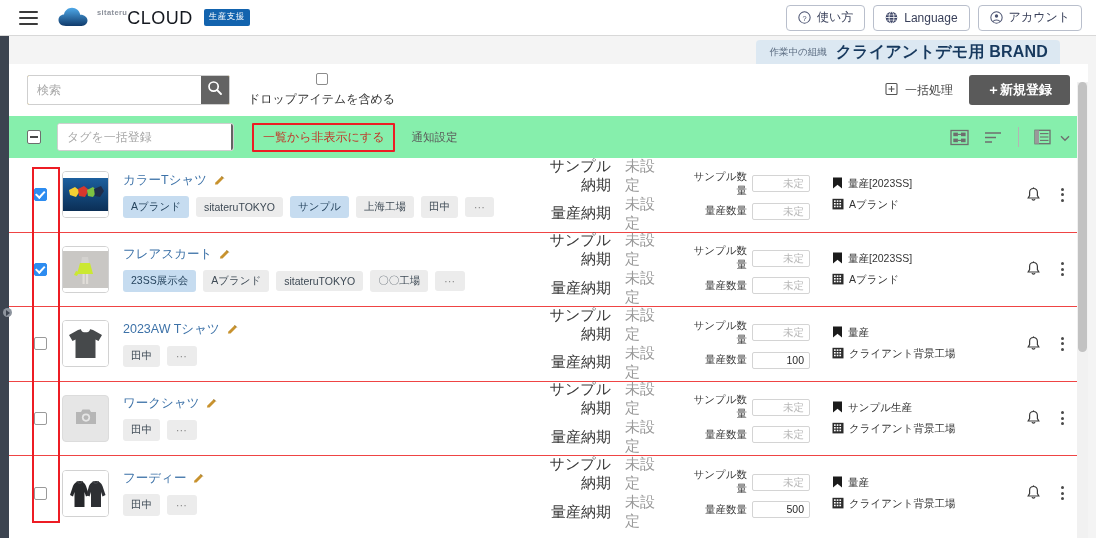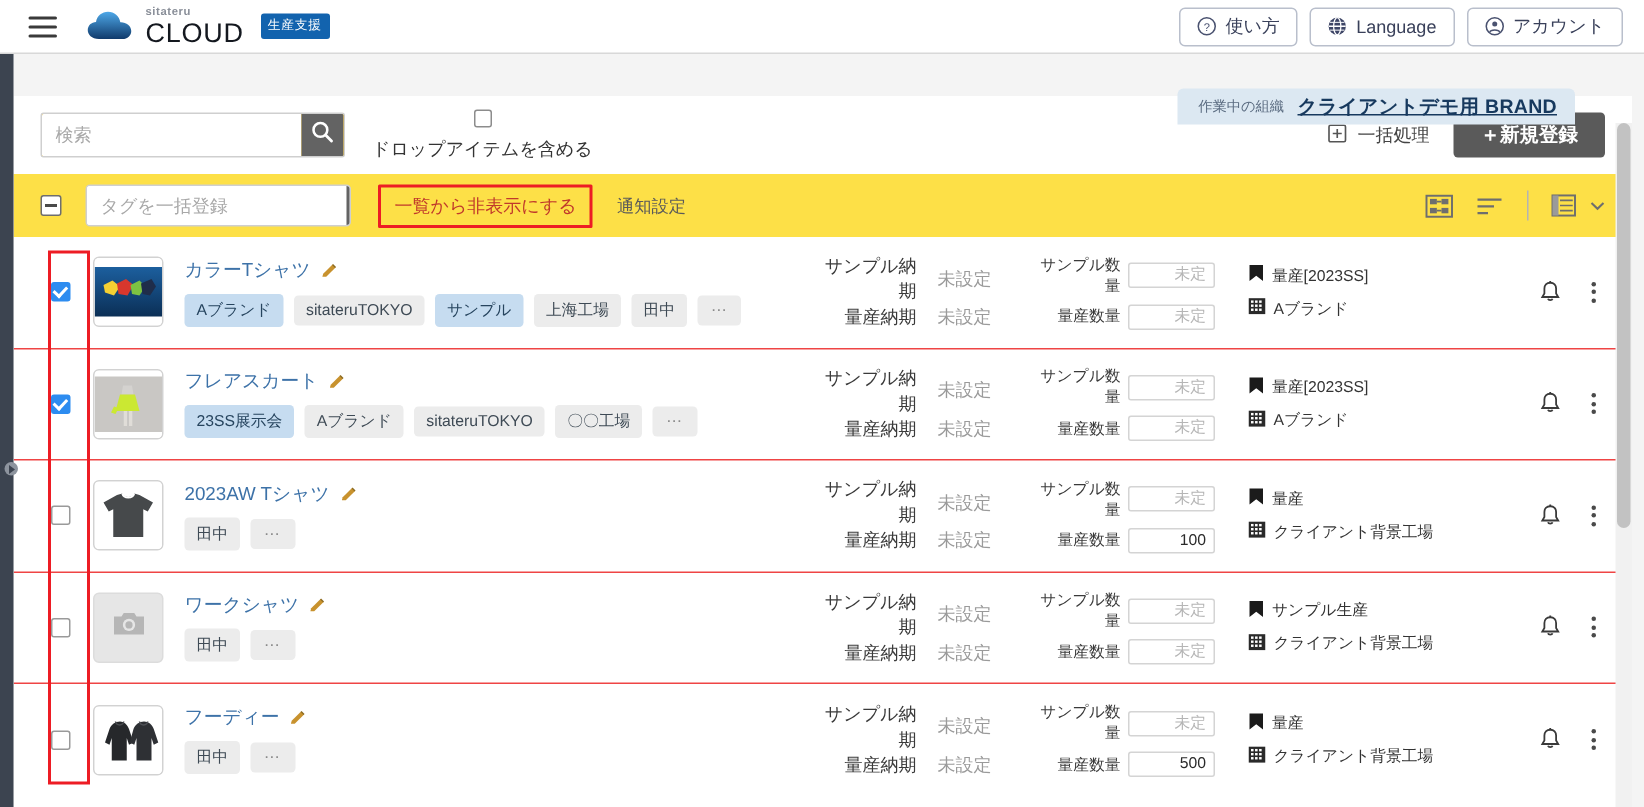--- a/index.html
+++ b/index.html
@@ -15,21 +15,21 @@
   .topbar {
     position: absolute; top: 0; left: 0; width: 1096px; height: 36px;
     background: #ffffff; border-bottom: 1px solid #d8d8d8;
     display: flex; align-items: center;
   }
   .hamburger { width: 40px; display:flex; flex-direction:column; align-items:center; justify-content:center; gap:4px; cursor:pointer; margin-left: 8px;}
   .hamburger i { display:block; width:19px; height:2px; background:#3a3a3a; border-radius:1px;}
   .logo-wrap { display:flex; align-items:center; gap:5px; margin-left: 10px;}
   .cloud-mark { width: 34px; height: 22px; position: relative; }
   .cloud-mark svg { display:block; }
-  .logo-text { display:flex; flex-direction:column; line-height:1; }
+  .logo-text { display:flex; flex-direction:row; line-height:1; }
   .logo-sitateru { font-size: 7.5px; color:#8a8f99; letter-spacing:.4px; margin-bottom:1px; font-weight:600;}
   .logo-cloud { font-size: 18px; color:#14181f; letter-spacing:.5px; font-weight:400; line-height:18px;}
   .logo-badge {
     background:#1263ae; color:#fff; font-size:8.5px; padding:2px 5px 3px;
     border-radius:2px; margin-left:6px; letter-spacing:.5px;
   }
   .topbar-right { margin-left:auto; display:flex; align-items:center; gap:8px; padding-right:14px; }
   .tb-btn {
     display:flex; align-items:center; gap:6px;
     height:26px; padding:0 11px;
@@ -54,27 +54,27 @@
   }
 
   
   .content {
     position:absolute; left:9px; top:36px; width:1079px; height:502px;
     background:#f4f4f4; overflow:hidden;
   }
 
   
   .org-chip {
-    position:absolute; right:38px; top:4px;
+    position:absolute; right:28px; top:4px;
     background:#dce8f2; border-radius:4px 4px 0 0;
     height:24px; display:flex; align-items:center; gap:9px;
-    padding:0 12px 0 14px; z-index:12;margin-top:19px;
+    padding:0 12px 0 14px; z-index:12;
   }
   .org-chip .lbl { font-size:9.5px; color:#5a6b80; }
-  .org-chip .val { font-size:13px; color:#17395e; font-weight:bold; letter-spacing:.2px;text-decoration:underline;}
+  .org-chip .val { font-size:16px; color:#17395e; font-weight:bold; letter-spacing:.2px;}
 
   
   .search-row {
     position:absolute; left:0; top:28px; width:1079px; height:52px;
     background:#fff; display:flex; align-items:center; padding:0 18px;
   }
   .search-box { display:flex; height:30px; border:1px solid #cfcfcf; border-radius:2px; overflow:hidden; width:203px; background:#eab308;}
   .search-box input {
     border:0; outline:0; flex:1; padding:0 9px; font-size:12px; color:#333;
     font-family:inherit; background:#fff;
@@ -90,21 +90,21 @@
   .bulk-btn { display:flex; align-items:center; gap:6px; font-size:12px; color:#444; cursor:pointer;}
   .new-btn {
     background:#5a5a5a; color:#fff; font-size:13px; font-weight:bold;
     height:30px; padding:0 18px; border-radius:3px;
     display:flex; align-items:center; justify-content:center; cursor:pointer; gap:2px;
   }
 
   
   .action-bar {
     position:absolute; left:0; top:80px; width:1079px; height:42px;
-    background:#fde047; display:flex; align-items:center; padding:0 18px;
+    background:#86efac; display:flex; align-items:center; padding:0 18px;
   }
   .minus-box {
     width:14px; height:14px; border:1px solid #6e6e6e; border-radius:2px; background:#fff;
     display:flex; align-items:center; justify-content:center; cursor:pointer;
   }
   .minus-box i { width:8px; height:1.6px; background:#4a4a4a; display:block; }
   .tag-box { display:flex; height:28px; border:1px solid #cfcfcf; border-radius:3px; overflow:hidden; margin-left:16px; width:177px; background:#fff;}
   .tag-box input { border:0; outline:0; flex:1; padding:0 9px; font-size:12px; font-family:inherit; color:#333; background:#fff;}
   .tag-box input::placeholder { color:#a8a8a8; }
   .tag-add { width:42px; background:#636363; color:#fff; display:flex; align-items:center; justify-content:center; font-size:16px; cursor:pointer;}
@@ -149,21 +149,21 @@
   .pencil { cursor:pointer; display:flex; }
   .tags { display:flex; gap:7px; align-items:center; flex-wrap:nowrap; }
   .tag {
     font-size:10.5px; color:#3e4a55; background:#ececec; border-radius:3px;
     padding:4px 8px; white-space:nowrap; cursor:pointer;
   }
   .tag.hl { background:#c6dcf0; color:#26445e; }
   .tag.more { color:#8a8a8a; letter-spacing:1px; padding:4px 9px; }
 
   
-  .dates { display:flex; flex-direction:column; gap:0; font-size:12px; color:#3a3a3a; margin-left:2px; }
+  .dates { display:flex; flex-direction:column; gap:0; font-size:15px; color:#3a3a3a; margin-left:2px; }
   .dates .r { display:flex; align-items:center; gap:14px;}
   .dates .k { width:66px; text-align:right; }
   .dates .v { color:#9a9a9a; width:38px; }
 
   .qtys { display:flex; flex-direction:column; gap:5px; font-size:10.5px; color:#3a3a3a; margin-left:22px; }
   .qtys .r { display:flex; align-items:center; gap:5px;}
   .qtys .k { width:62px; text-align:right; }
   .qty-inp {
     width:58px; height:17px; border:1px solid #d4d4d4; border-radius:2px; background:#fff;
     font-size:10.5px; text-align:right; padding-right:5px; line-height:15px; color:#2a2a2a;

